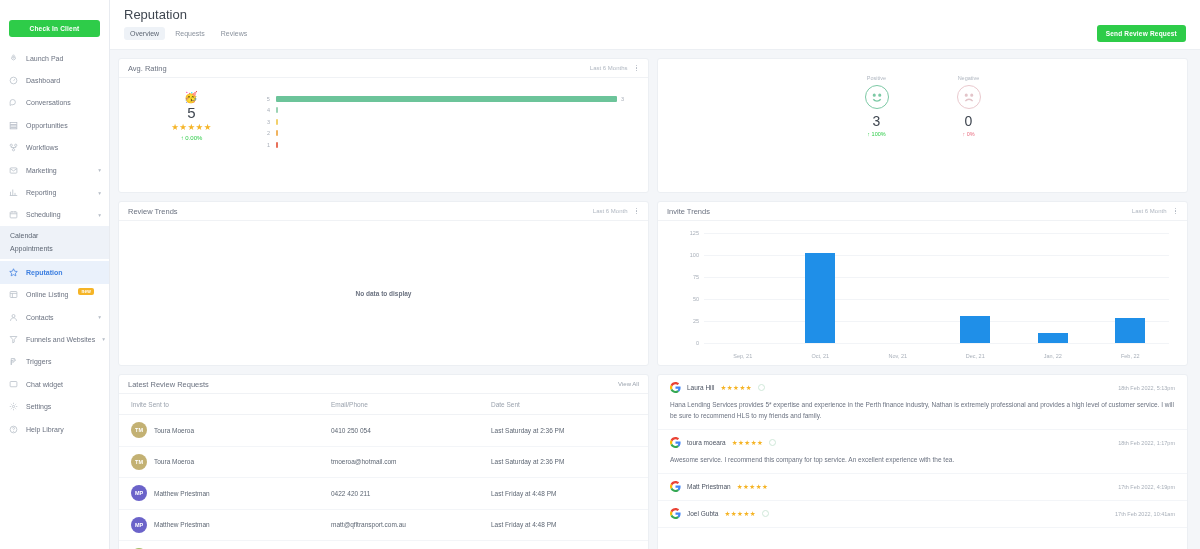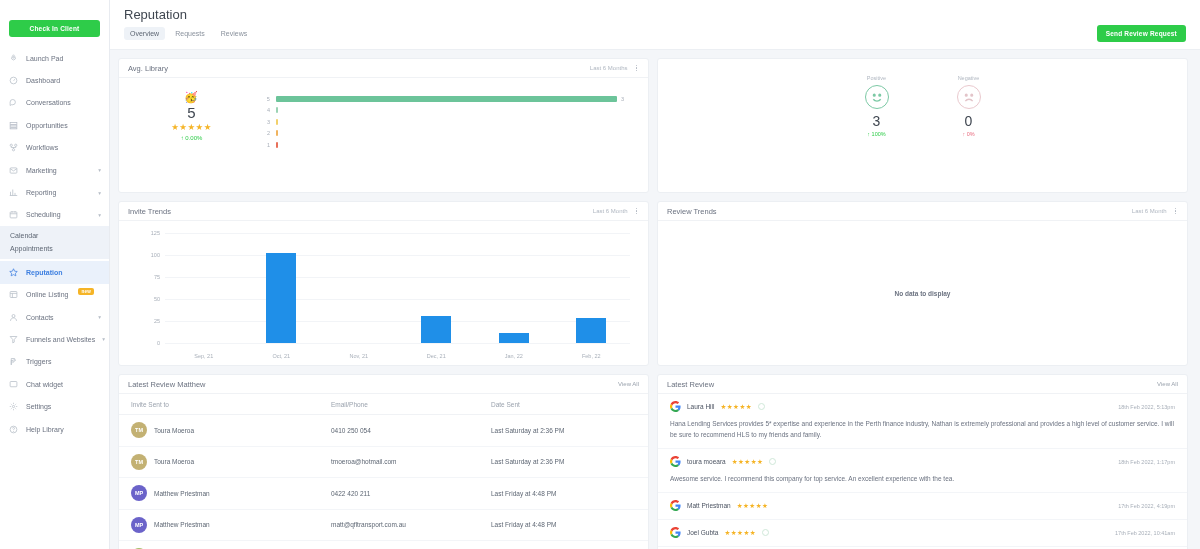--- a/index.html
+++ b/index.html
@@ -315,21 +315,21 @@
         <div class="tab">Requests</div>
         <div class="tab">Reviews</div>
       </div>
       <button class="send-btn">Send Review Request</button>
     </div>
 
     <div class="grid">
 
       <section class="card">
         <div class="card-head">
-          <span class="card-title">Avg. Library</span>
+          <span class="card-title">Avg. Rating</span>
           <span class="card-right">
             <span class="range">Last 6 Months</span>
             <span class="kebab">
                 <i></i>
                 <i></i>
                 <i></i>
               </span>
           </span>
         </div>
         <div class="card-body">
@@ -392,20 +392,37 @@
                 <svg width="22" height="22" viewBox="0 0 24 24" fill="none" stroke="#e3c4c9" stroke-width="1.6">
                     <circle cx="9" cy="10" r=".9" fill="#e3c4c9"></circle>
                     <circle cx="15" cy="10" r=".9" fill="#e3c4c9"></circle>
                     <path d="M8 16.5c1-1.3 2.4-2 4-2s3 .7 4 2"></path>
                   </svg>
               </div>
               <div class="sent-num">0</div>
               <div class="sent-delta neg">↑ 0%</div>
             </div>
           </div>
+        </div>
+      </section>
+
+      <section class="card">
+        <div class="card-head">
+          <span class="card-title">Review Trends</span>
+          <span class="card-right">
+            <span class="range">Last 6 Month</span>
+            <span class="kebab">
+                <i></i>
+                <i></i>
+                <i></i>
+              </span>
+          </span>
+        </div>
+        <div class="card-body tall">
+          <div class="nodata">No data to display</div>
         </div>
       </section>
 
       <section class="card">
         <div class="card-head">
           <span class="card-title">Invite Trends</span>
           <span class="card-right">
             <span class="range">Last 6 Month</span>
             <span class="kebab">
                 <i></i>
@@ -455,38 +472,21 @@
               <div class="xtick" style="left: 239.75px;">Nov, 21</div>
               <div class="xtick" style="left: 317.25px;">Dec, 21</div>
               <div class="xtick" style="left: 394.75px;">Jan, 22</div>
               <div class="xtick" style="left: 472.25px;">Feb, 22</div>
             </div>
         </div>
       </section>
 
       <section class="card">
         <div class="card-head">
-          <span class="card-title">Review Trends</span>
-          <span class="card-right">
-            <span class="range">Last 6 Month</span>
-            <span class="kebab">
-                <i></i>
-                <i></i>
-                <i></i>
-              </span>
-          </span>
-        </div>
-        <div class="card-body tall">
-          <div class="nodata">No data to display</div>
-        </div>
-      </section>
-
-      <section class="card">
-        <div class="card-head">
-          <span class="card-title">Latest Review Matthew</span>
+          <span class="card-title">Latest Review Requests</span>
           <span class="card-right">
             <span class="link">View All</span>
           </span>
         </div>
         <div class="tbl-head">
           <div class="c1">Invite Sent to</div>
           <div class="c2">Email/Phone</div>
           <div class="c3">Date Sent</div>
         </div>
         <div id="req-rows">
@@ -524,26 +524,20 @@
             </div>
             <div class="row">
               <div class="c1">
                 <div class="avatar" style="background: rgb(169, 189, 106);">JG</div>
               </div>
             </div>
           </div>
       </section>
 
       <section class="card">
-        <div class="card-head">
-          <span class="card-title">Latest Review</span>
-          <span class="card-right">
-            <span class="link">View All</span>
-          </span>
-        </div>
         <div id="rev-list">
             <div class="rev-item">
               <div class="rev-top">
                 <span>
                   <svg class="g-icon" viewBox="0 0 48 48">
                     <path fill="#EA4335" d="M24 9.5c3.5 0 6.6 1.2 9 3.6l6.7-6.7C35.6 2.5 30.2 0 24 0 14.6 0 6.5 5.4 2.6 13.2l7.8 6.1C12.3 13.6 17.7 9.5 24 9.5z"></path>
                     <path fill="#4285F4" d="M46.1 24.6c0-1.6-.1-3.1-.4-4.6H24v9.1h12.4c-.5 2.9-2.2 5.4-4.7 7l7.6 5.9c4.4-4.1 6.8-10.1 6.8-17.4z"></path>
                     <path fill="#FBBC05" d="M10.4 28.7c-.5-1.5-.8-3-.8-4.7s.3-3.2.8-4.7l-7.8-6.1C.9 16.5 0 20.1 0 24s.9 7.5 2.6 10.8l7.8-6.1z"></path>
                     <path fill="#34A853" d="M24 48c6.2 0 11.5-2 15.3-5.6l-7.6-5.9c-2.1 1.4-4.8 2.3-7.7 2.3-6.3 0-11.7-4.1-13.6-9.8l-7.8 6.1C6.5 42.6 14.6 48 24 48z"></path>
                   </svg>

